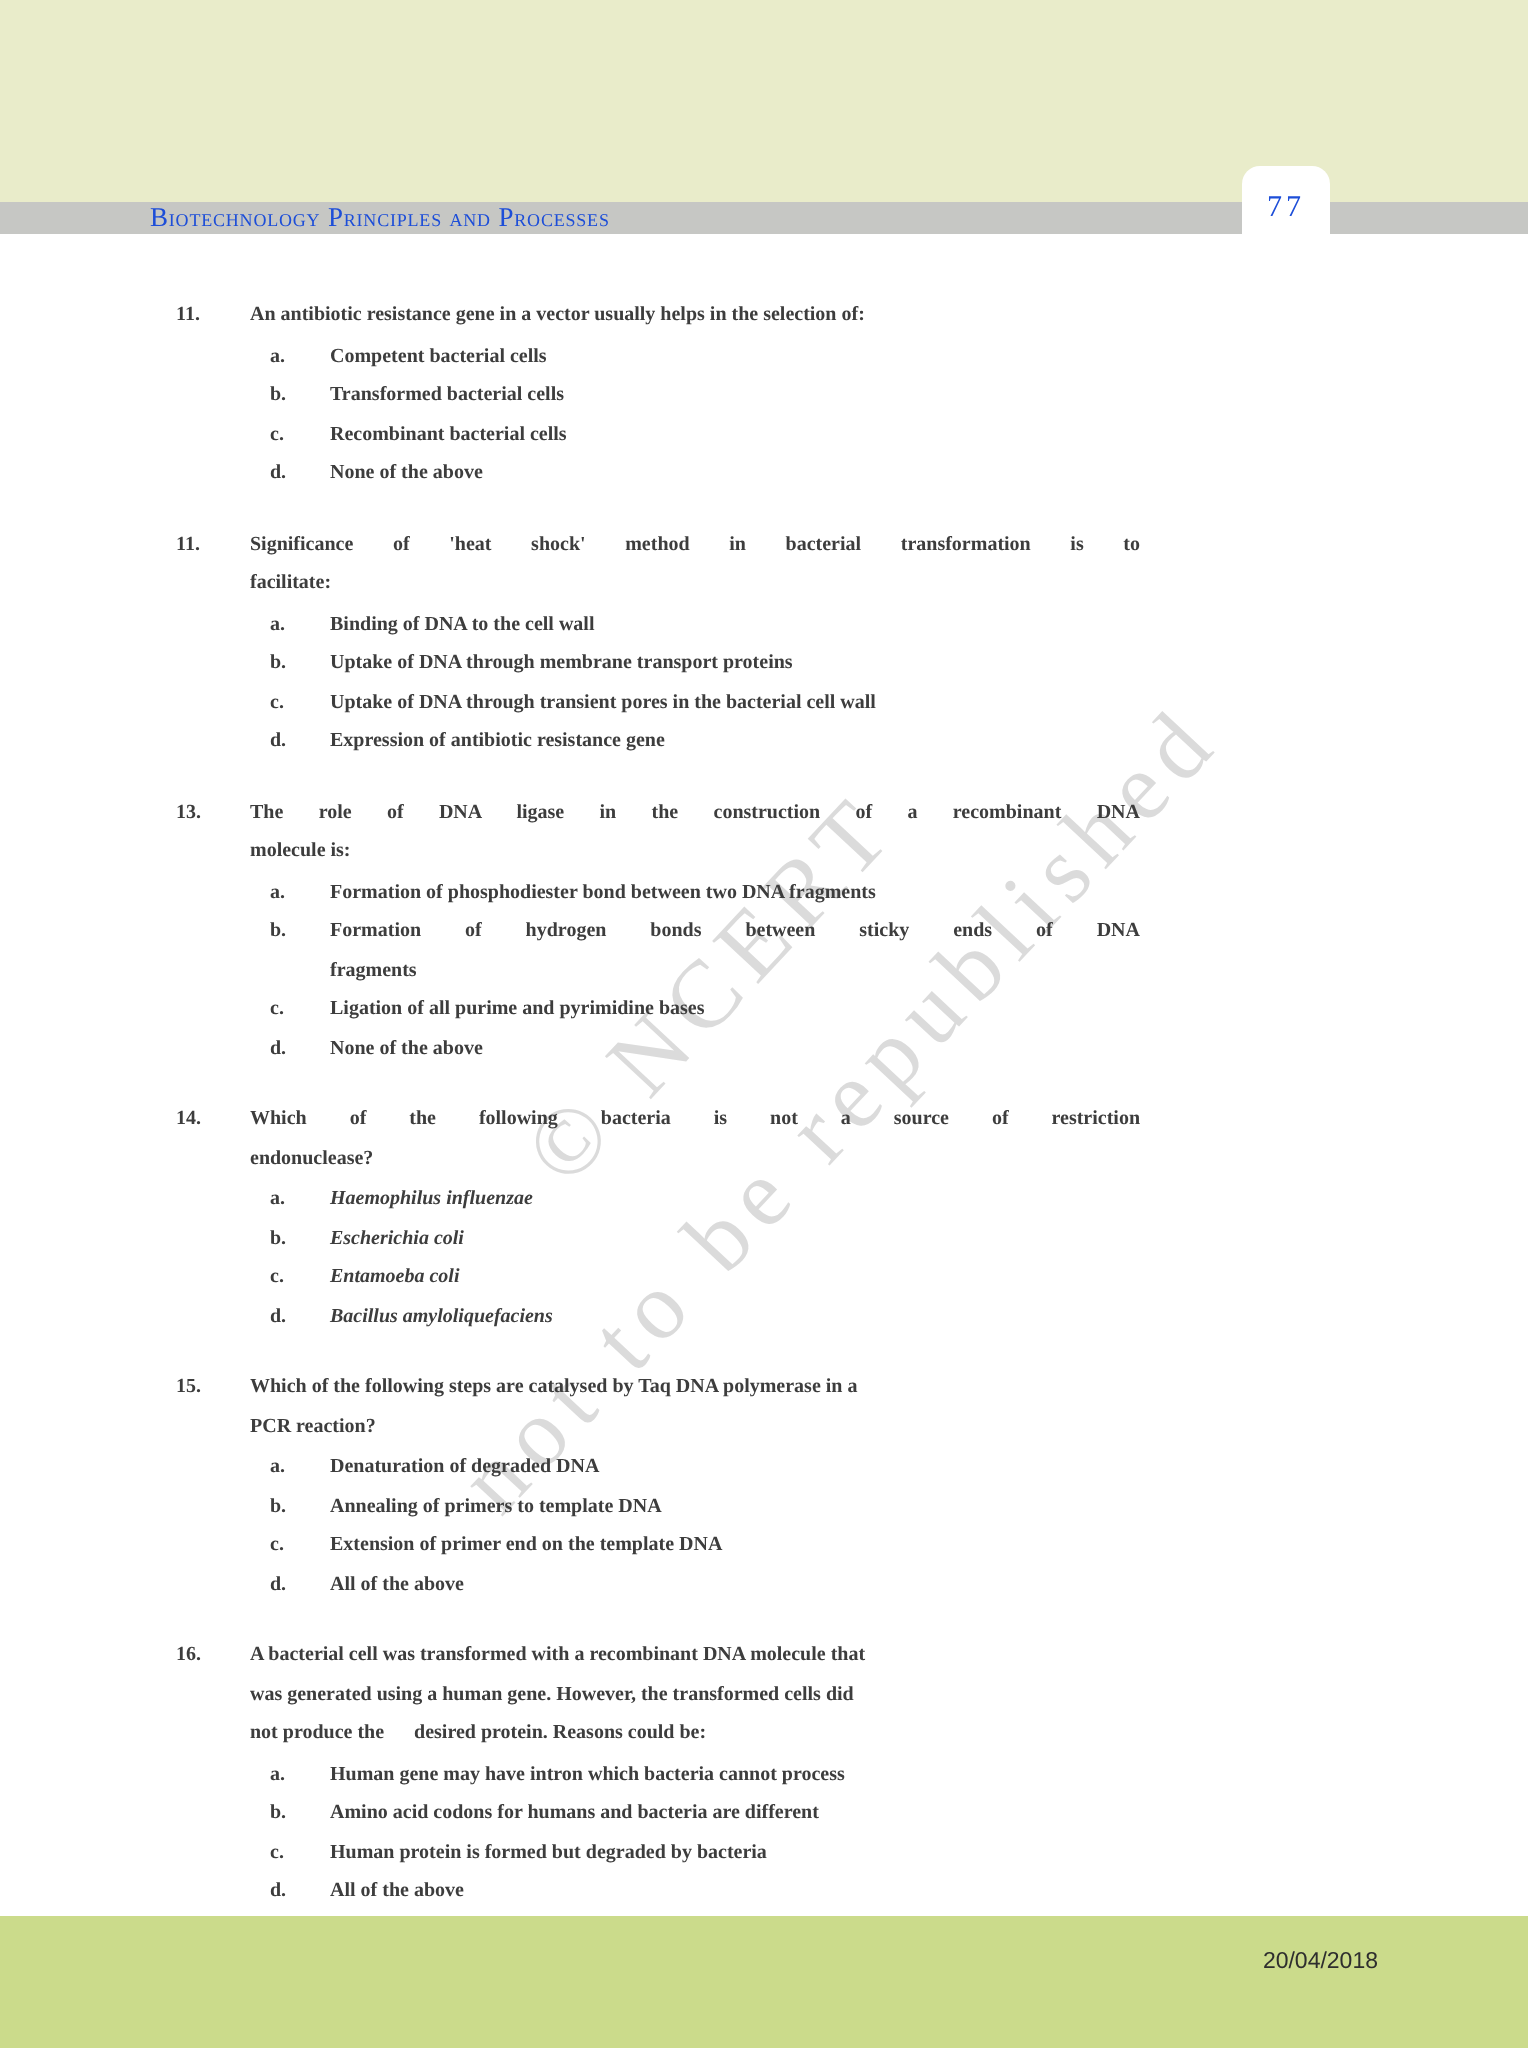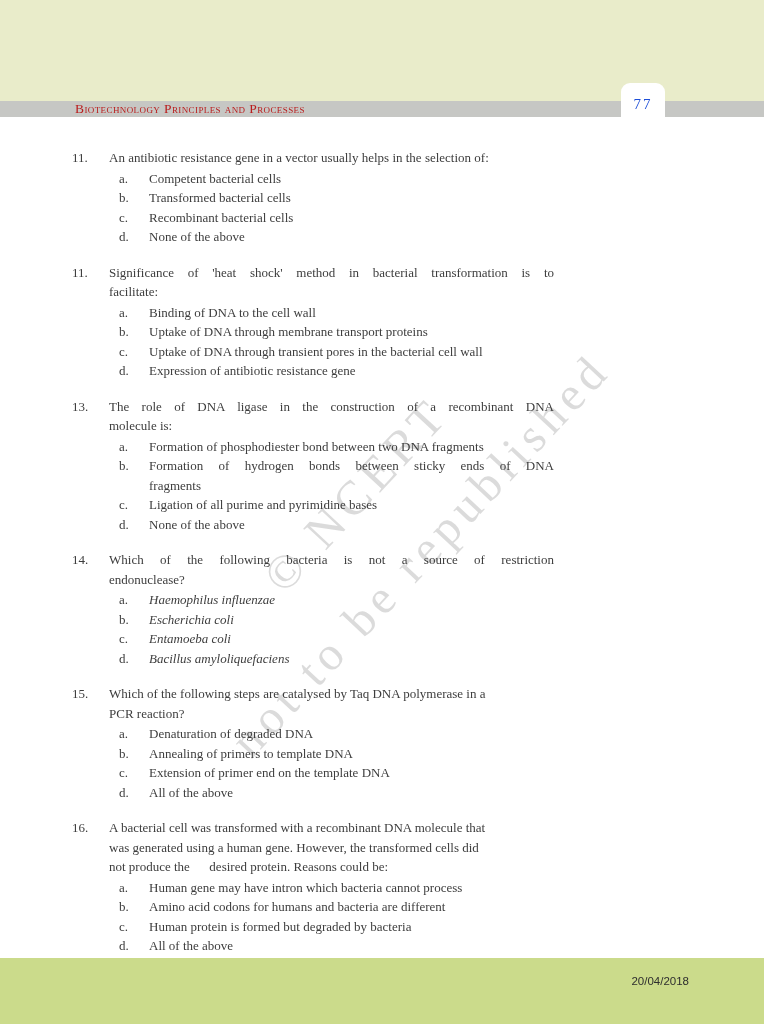--- a/index.html
+++ b/index.html
@@ -7,40 +7,40 @@
     position:relative; width:764px; height:1024px; overflow:hidden;
     background:#ffffff; font-family:"Liberation Serif","DejaVu Serif",serif;
     color:#3d3d3d;
   }
   
   .top-band { position:absolute; top:0; left:0; width:764px; height:101px; background:#e9ecca; }
   
   .header-bar { position:absolute; top:101px; left:0; width:764px; height:16px; background:#c6c7c4; }
   .header-title {
     position:absolute; left:75px; top:0; height:16px; line-height:16px;
-    font-variant:small-caps; font-size:13.5px; letter-spacing:0.4px; color:#b91c1c;
+    font-variant:small-caps; font-size:13.5px; letter-spacing:0.4px; color:#1d4ed8;
     white-space:nowrap;
   }
   
   .page-tab {
     position:absolute; top:83px; left:621px; width:44px; height:46px;
     background:#ffffff; border-radius:9px 9px 0 0; text-align:center;
   }
   .page-num { display:inline-block; margin-top:13px; font-size:15px; letter-spacing:2px; color:#1d4ed8; }
 
   
   .watermark {
     position:absolute; left:28px; top:437px; width:720px;
     transform:rotate(-47deg); transform-origin:center;
     text-align:center; font-size:48px; line-height:88px; letter-spacing:6px;
     color:rgba(125,125,125,0.28); pointer-events:none; white-space:nowrap;
   }
 
   
-  .content { position:absolute; top:148px; left:72px; width:482px; font-size:13px; line-height:19.5px; }
+  .content { position:absolute; top:148px; left:88px; width:482px; font-size:10px; line-height:19.5px;font-weight:bold; }
   .question { margin:0 0 16px 0; }
   .question:last-child { margin-bottom:0; }
   .q-head { display:flex; }
   .q-num { width:37px; flex:none; }
   .q-lines { flex:1; min-width:0; }
   .options { margin-left:47px; margin-top:1px; }
   .option { display:flex; }
   .opt-letter { width:30px; flex:none; }
   .opt-lines { flex:1; min-width:0; }
   .jl { text-align:justify; text-align-last:justify; }

